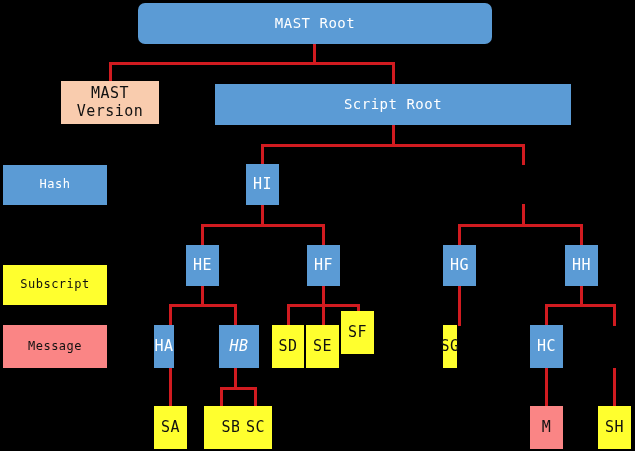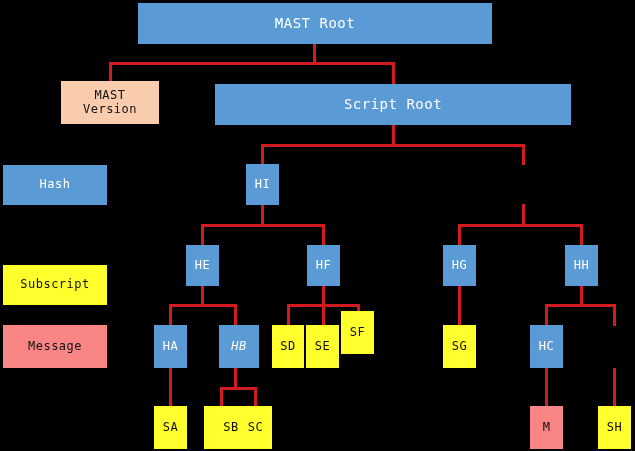--- a/index.html
+++ b/index.html
@@ -36,21 +36,21 @@
   .node-message {
     background: #fa8585;
     color: #111111;
   }
   .node-version {
     background: #f9ccae;
     color: #111111;
   }
   .lbl-big { font-size: 14px; letter-spacing: 0.5px; }
   .lbl-mid { font-size: 12px; letter-spacing: 0.5px; }
-  .lbl-sm  { font-size: 12px; letter-spacing: 0.5px; }
+  .lbl-sm  { font-size: 15px; letter-spacing: 0.5px; }
   .edge {
     position: absolute;
     background: #d11b20;
     z-index: 1;
   }
 </style>
 </head>
 <body>
 
 <div id="canvas">
@@ -107,21 +107,21 @@
   <div class="node node-hash lbl-mid" style="left:3px;  top:165px; width:104px; height:40px;">
     <span>Hash</span>
   </div>
   <div class="node node-subscript lbl-mid" style="left:3px;  top:245px; width:104px; height:40px;margin-top:20px;">
     <span>Subscript</span>
   </div>
   <div class="node node-message lbl-mid" style="left:3px;  top:325px; width:104px; height:43px;">
     <span>Message</span>
   </div>
 
-  <div class="node node-hash lbl-big" style="left:138px; top:3px;   width:354px; height:41px;">
+  <div class="node node-hash lbl-big" style="left:138px; top:3px;   width:354px; height:41px;border-radius:7px;">
     <span>MAST Root</span>
   </div>
 
   <div class="node node-version lbl-sm" style="left:61px;  top:81px;  width:98px;  height:43px; flex-direction:column;">
     <span>MAST</span>
     <span>Version</span>
   </div>
 
   <div class="node node-hash lbl-big" style="left:215px; top:84px;  width:356px; height:41px;">
     <span>Script Root</span>
@@ -137,36 +137,36 @@
   <div class="node node-hash lbl-sm" style="left:307px; top:245px; width:33px; height:41px;">
     <span>HF</span>
   </div>
   <div class="node node-hash lbl-sm" style="left:443px; top:245px; width:33px; height:41px;">
     <span>HG</span>
   </div>
   <div class="node node-hash lbl-sm" style="left:565px; top:245px; width:33px; height:41px;">
     <span>HH</span>
   </div>
 
-  <div class="node node-hash lbl-sm" style="left:154px; top:325px; width:33px; height:43px;">
+  <div class="node node-hash lbl-sm" style="left:154px; top:325px; width:20px; height:43px;">
     <span>HA</span>
   </div>
   <div class="node node-hash lbl-sm" style="left:219px; top:325px; width:40px; height:43px;font-style:italic;">
     <span>HB</span>
   </div>
   <div class="node node-subscript lbl-sm" style="left:272px; top:325px; width:32px; height:43px;">
     <span>SD</span>
   </div>
   <div class="node node-subscript lbl-sm" style="left:306px; top:325px; width:33px; height:43px;">
     <span>SE</span>
   </div>
   <div class="node node-subscript lbl-sm" style="left:341px; top:311px; width:33px; height:43px;">
     <span>SF</span>
   </div>
-  <div class="node node-subscript lbl-sm" style="left:443px; top:325px; width:33px; height:43px;">
+  <div class="node node-subscript lbl-sm" style="left:443px; top:325px; width:14px; height:43px;">
     <span>SG</span>
   </div>
   <div class="node node-hash lbl-sm" style="left:530px; top:325px; width:33px; height:43px;">
     <span>HC</span>
   </div>
 
   <div class="node node-subscript lbl-sm" style="left:154px; top:406px; width:33px; height:43px;">
     <span>SA</span>
   </div>
   <div class="node node-subscript lbl-sm" style="left:204px; top:406px; width:54px; height:43px;">

